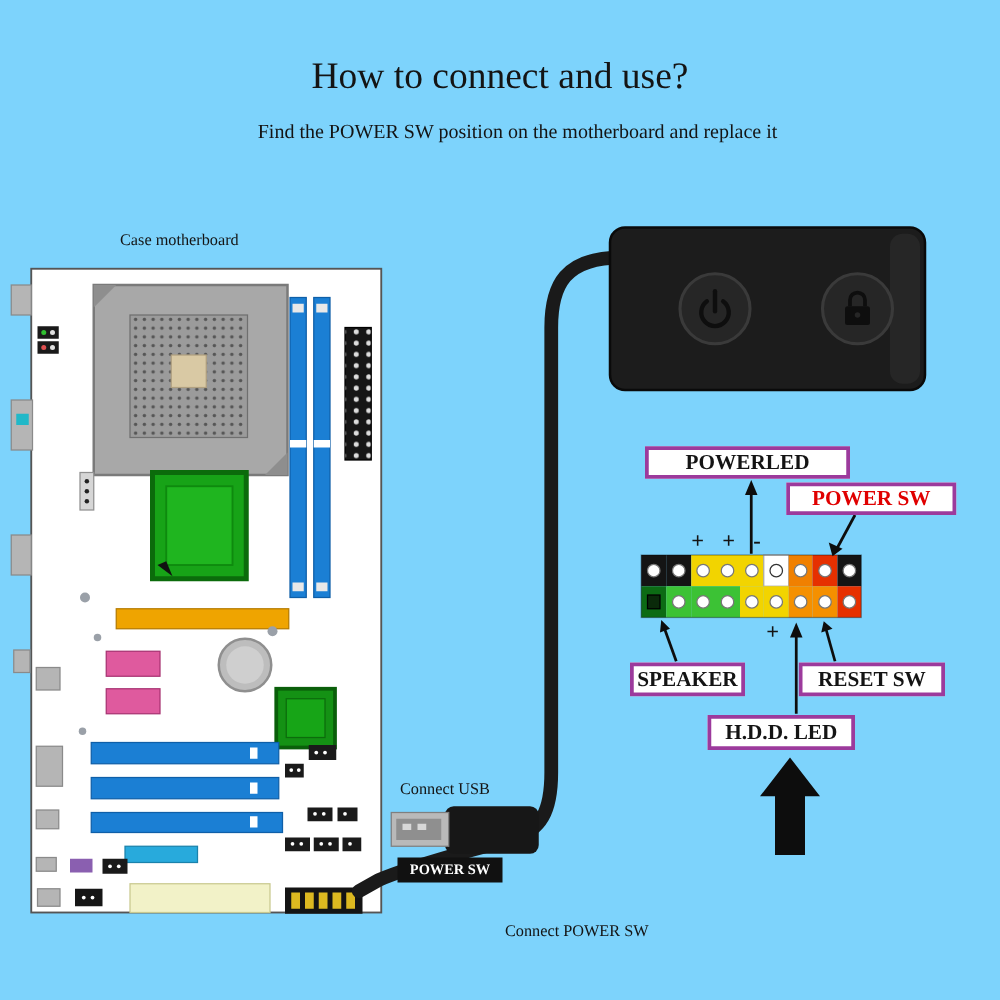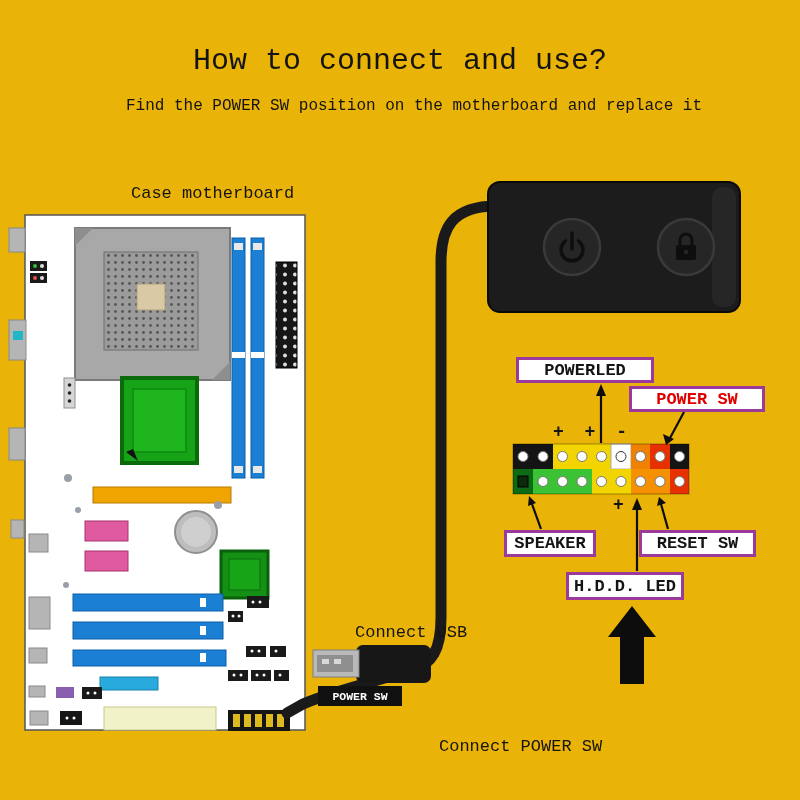--- a/index.html
+++ b/index.html
@@ -1,29 +1,29 @@
 <!DOCTYPE html>
 <html><head>
 <meta charset="utf-8">
 <style>
   html,body{margin:0;padding:0;background:#fff;}
-  .canvas{position:relative;width:800px;height:800px;background:#eab308;overflow:hidden;
-          font-family:Liberation Mono, monospace;color:#141414;}
+  .canvas{position:relative;width:800px;height:800px;background:#7dd3fc;overflow:hidden;
+          font-family:Liberation Serif, serif;color:#141414;}
   .layer{position:absolute;left:0;top:0;}
   .title{position:absolute;left:0;right:0;top:44px;text-align:center;font-size:30px;font-weight:500;color:#141414;}
   .subtitle{position:absolute;left:0;right:0;top:97px;text-align:center;font-size:16px;color:#141414;padding-left:28px;}
-  .caption{position:absolute;font-size:17px;color:#141414;white-space:nowrap;margin-left:35px;}
+  .caption{position:absolute;font-size:13px;color:#141414;white-space:nowrap;}
   #cap-mb{left:96px;top:184px;}
   #cap-usb{left:320px;top:623px;}
   #cap-replace{left:404px;top:737px;}
   .tag{position:absolute;box-sizing:border-box;border:3px solid #9c3a9c;background:#fff;
        font-weight:bold;font-size:17px;color:#141414;display:flex;align-items:center;justify-content:center;
        white-space:nowrap;}
   .tag.red{color:#e00000;}
-  #lbl-powerled{left:516px;top:357px;width:138px;height:26px;}
+  #lbl-powerled{left:516px;top:357px;width:164px;height:26px;}
   #lbl-powersw{left:629px;top:386px;width:136px;height:26px;}
   #lbl-speaker{left:504px;top:530px;width:92px;height:27px;}
   #lbl-resetsw{left:639px;top:530px;width:117px;height:27px;}
   #lbl-hddled{left:566px;top:572px;width:118px;height:28px;}
   .pin-note{position:absolute;font-weight:bold;font-size:18px;color:#141414;letter-spacing:5px;white-space:nowrap;}
   #note-top{left:553px;top:422px;}
   #note-bottom{left:613px;top:495px;letter-spacing:0;}
   .cable-tag{position:absolute;left:318px;top:686px;width:84px;height:20px;background:#111;color:#fff;
              font-weight:bold;font-size:11.5px;display:flex;align-items:center;justify-content:center;white-space:nowrap;}
 </style>

